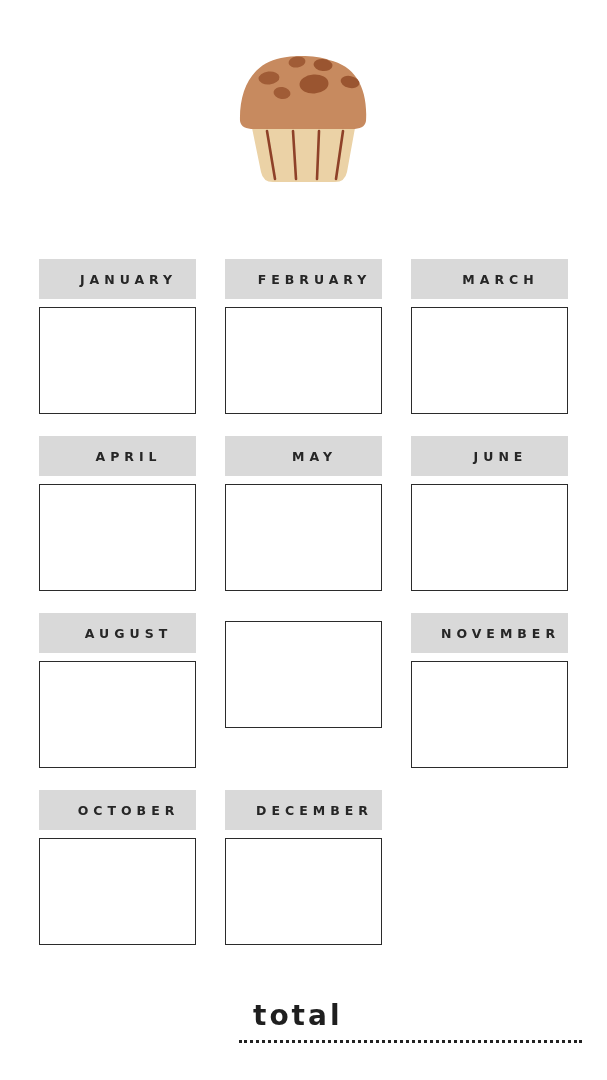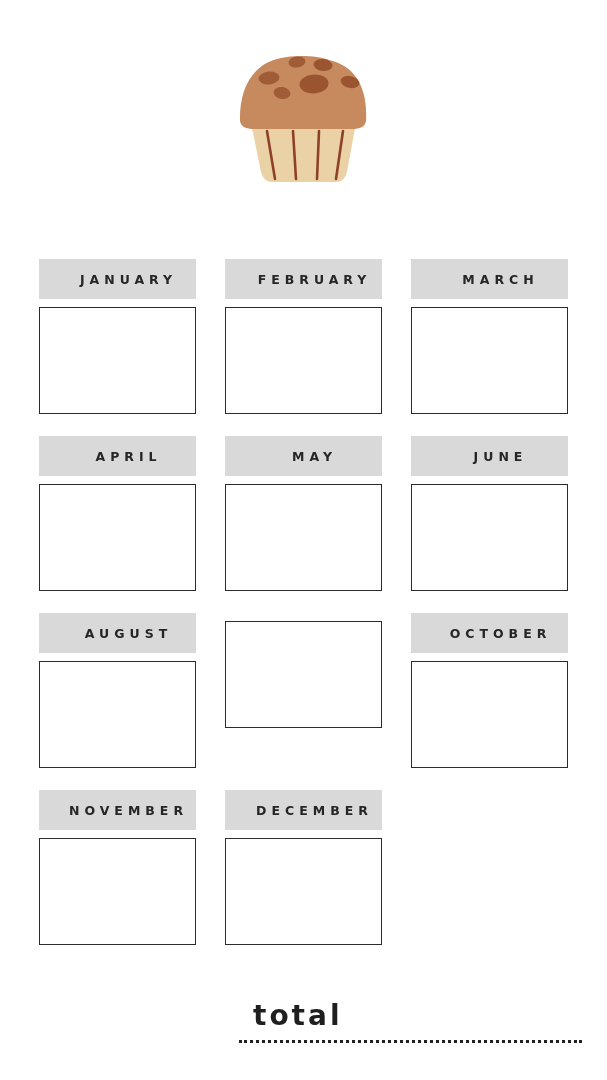--- a/index.html
+++ b/index.html
@@ -152,28 +152,28 @@
     </div>
     <div class="month-box"></div>
   </div>
 
   <div class="month-cell">
     <div class="month-box"></div>
   </div>
 
   <div class="month-cell">
     <div class="month-header">
-      <span>OCTOBER</span>
+      <span>NOVEMBER</span>
     </div>
     <div class="month-box"></div>
   </div>
 
   <div class="month-cell">
     <div class="month-header">
-      <span>NOVEMBER</span>
+      <span>OCTOBER</span>
     </div>
     <div class="month-box"></div>
   </div>
 
   <div class="month-cell">
     <div class="month-header">
       <span>DECEMBER</span>
     </div>
     <div class="month-box"></div>
   </div>

